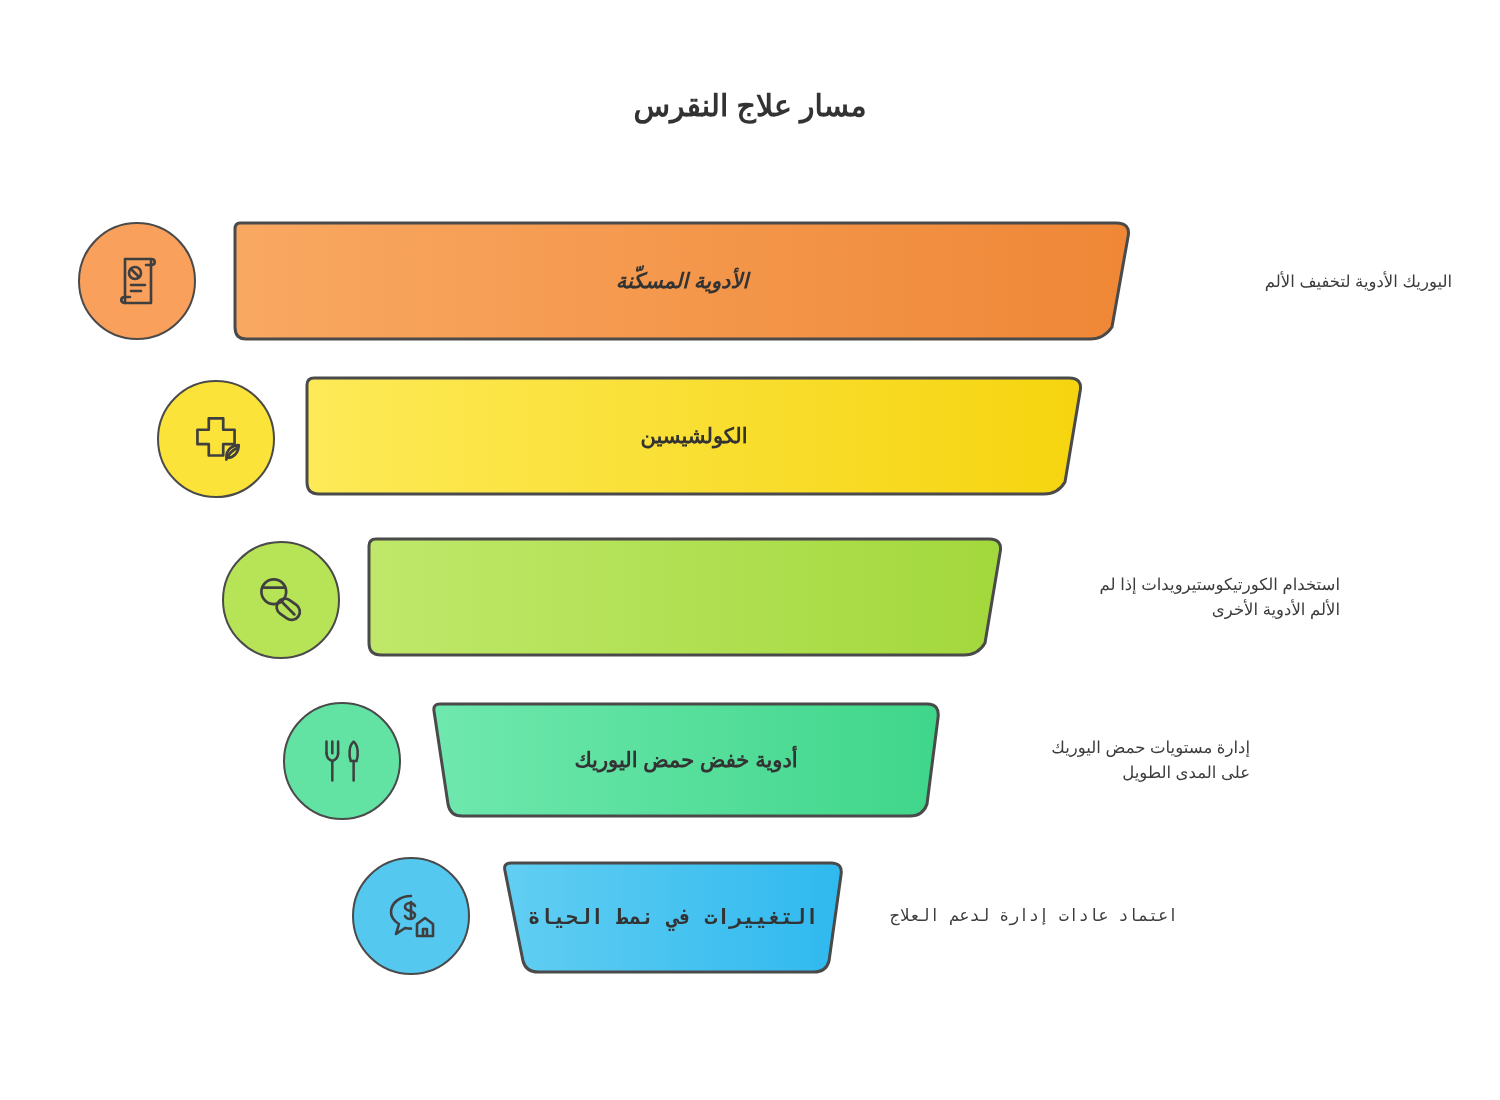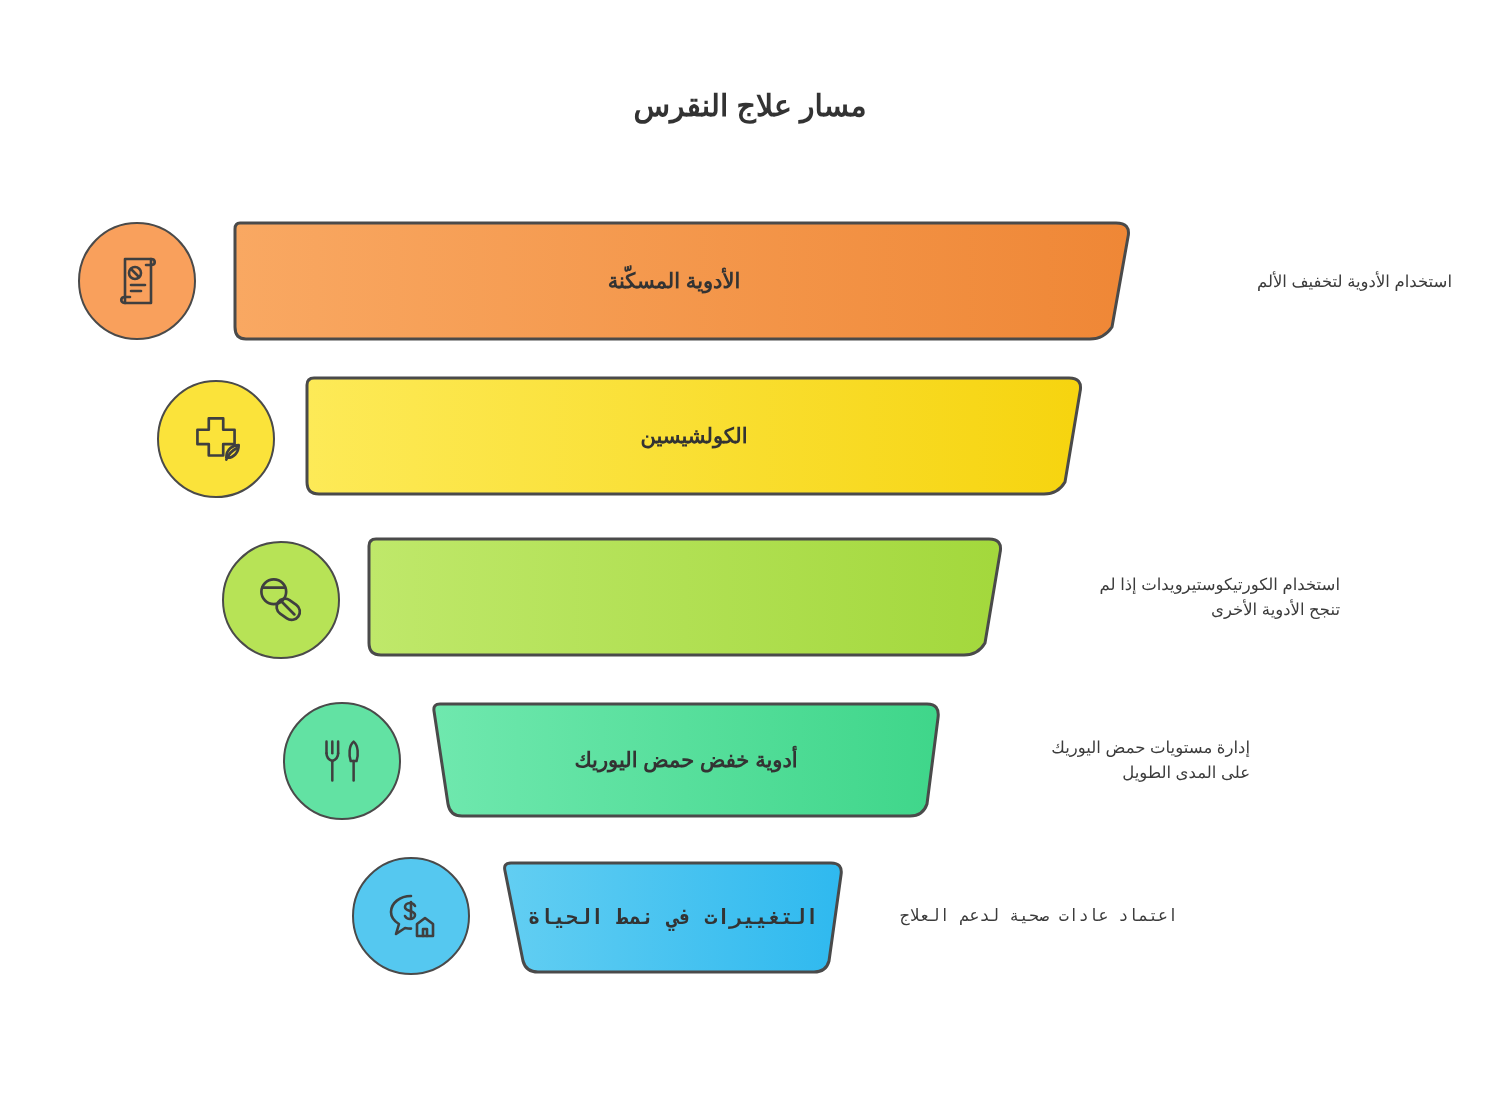--- a/index.html
+++ b/index.html
@@ -97,22 +97,22 @@
       <svg width="900" height="140" viewBox="0 0 900 140" preserveAspectRatio="none">
         <defs>
           <linearGradient id="grad1" x1="0" y1="0" x2="1" y2="0">
             <stop offset="0%" stop-color="#f9a862"></stop>
             <stop offset="100%" stop-color="#ef8736"></stop>
           </linearGradient>
         </defs>
         <path d="M8 8 Q3 8 3 14 L3 112 Q3 124 14 124 L858 124 Q872 124 880 112 L896 22 Q899 8 884 8 Z" fill="url(#grad1)" stroke="#4a4a4a" stroke-width="3" stroke-linejoin="round"></path>
       </svg>
     </div>
-    <div class="stage-label" style="left:224px; width:900px; height:132px;">الأدوية المسكّنة</div>
-    <div class="stage-desc" style="left:1152px; width:300px; height:132px;">استخدام الأدوية لتخفيف الألم</div>
+    <div class="stage-label" style="left:232px; width:900px; height:132px;font-style:italic;">الأدوية المسكّنة</div>
+    <div class="stage-desc" style="left:1152px; width:300px; height:132px;">اليوريك الأدوية لتخفيف الألم</div>
   </div>
 
   <div class="stage" style="top:372px;margin-left:12px;">
     <div class="stage-icon" style="left:145px; top:8px; width:118px; height:118px; background:#fbe33a;">
       <svg width="66" height="66" viewBox="0 0 64 64" fill="none" stroke="#3f3f3f" stroke-width="2.6" stroke-linecap="round" stroke-linejoin="round">
         <path d="M25 12 h14 v11 h11 v14 h-11 v11 h-14 v-11 h-11 v-14 h11 z"></path>
         <path d="M42 50 c0 -8 6 -12 12 -12 0 7 -5 13 -12 12 z"></path>
         <path d="M42 52 c2 -5 6 -9 10 -11"></path>
       </svg>
     </div>
@@ -144,21 +144,21 @@
         <defs>
           <linearGradient id="grad3" x1="0" y1="0" x2="1" y2="0">
             <stop offset="0%" stop-color="#bfe86a"></stop>
             <stop offset="100%" stop-color="#a3d83c"></stop>
           </linearGradient>
         </defs>
         <path d="M10 6 Q3 6 3 13 L3 110 Q3 122 15 122 L598 122 Q612 122 619 110 L634 20 Q637 6 623 6 Z" fill="url(#grad3)" stroke="#4a4a4a" stroke-width="3" stroke-linejoin="round"></path>
       </svg>
     </div>
     <div class="stage-desc" style="left:1020px; width:320px; height:128px;">استخدام الكورتيكوستيرويدات إذا لم
-تنجح الأدوية الأخرى</div>
+الألم الأدوية الأخرى</div>
   </div>
 
   <div class="stage" style="top:698px;">
     <div class="stage-icon" style="left:283px; top:4px; width:118px; height:118px; background:#62e2a3;">
       <svg width="62" height="62" viewBox="0 0 64 64" fill="none" stroke="#3f3f3f" stroke-width="2.6" stroke-linecap="round" stroke-linejoin="round">
         <path d="M22 12 v12"></path>
         <path d="M28 12 v12"></path>
         <path d="M16 12 v12"></path>
         <path d="M16 24 c0 5 3 7 6 8 v20"></path>
         <path d="M28 24 c0 5 -3 7 -6 8"></path>
@@ -197,16 +197,16 @@
         <defs>
           <linearGradient id="grad5" x1="0" y1="0" x2="1" y2="0">
             <stop offset="0%" stop-color="#62cef2"></stop>
             <stop offset="100%" stop-color="#2fb9ef"></stop>
           </linearGradient>
         </defs>
         <path d="M11 6 Q3 6 5 14 L23 104 Q26 115 38 115 L314 115 Q326 115 329 104 L341 18 Q343 6 331 6 Z" fill="url(#grad5)" stroke="#4a4a4a" stroke-width="3" stroke-linejoin="round"></path>
       </svg>
     </div>
     <div class="stage-label" style="left:500px; width:346px; height:120px;">التغييرات في نمط الحياة</div>
-    <div class="stage-desc" style="left:888px; width:290px; height:120px;">اعتماد عادات صحية لدعم العلاج</div>
+    <div class="stage-desc" style="left:888px; width:290px; height:120px;">اعتماد عادات إدارة لدعم العلاج</div>
   </div>
 
 </div>
 
 </body></html>

